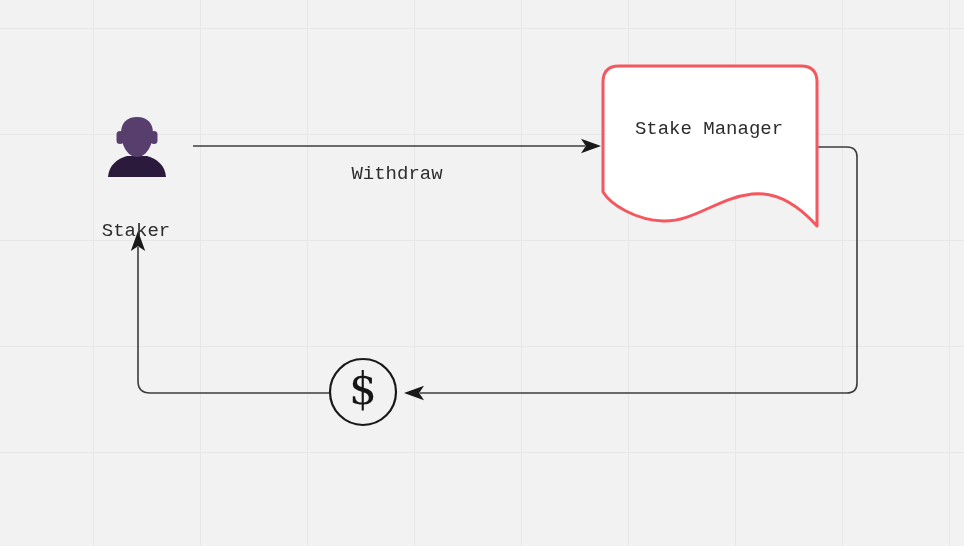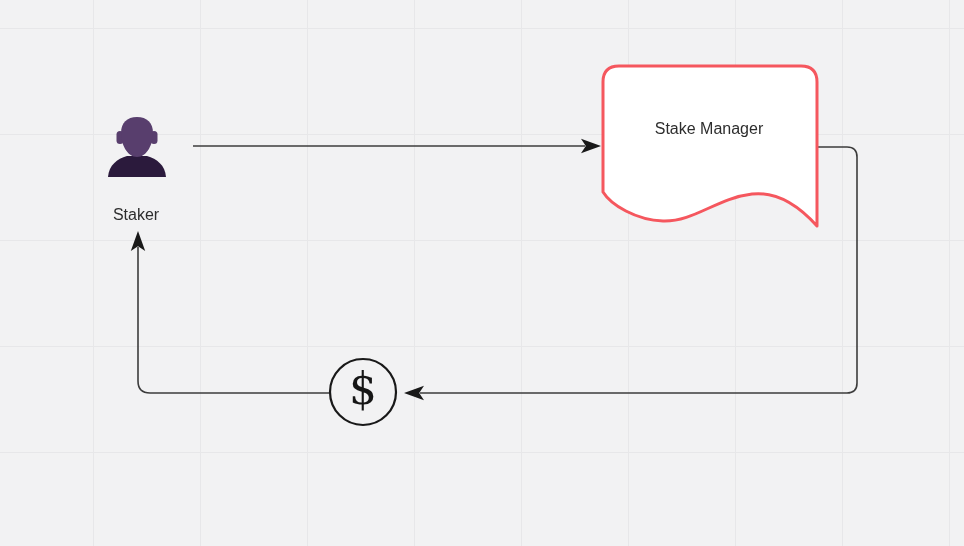--- a/index.html
+++ b/index.html
@@ -12,24 +12,25 @@
     background-image:
       linear-gradient(to right,#e7e7e9 1px,transparent 1px),
       linear-gradient(to bottom,#e7e7e9 1px,transparent 1px);
     background-size:107px 106px;
     background-position:93px 28px;
   }
   .overlay{position:absolute;left:0;top:0;}
   .lbl{
     position:absolute;
     color:#2d2d2d;
-    font-size:16px;
+    font-size:19px;
     line-height:20px;
     text-align:center;
     white-space:nowrap;
+    font-family:Liberation Mono, monospace;
   }
   .dollar{
     position:absolute;
     left:363px;top:391px;
     transform:translate(-50%,-54%);
     font-family:"DejaVu Serif",serif;
     font-size:44px;
     color:#161616;
   }
 </style>
@@ -66,21 +67,22 @@
     <g transform="translate(108,114)">
       <path fill="#2b1a3c" d="M0 63 C1 51 9 45 19 42 L39 42 C49 45 57 51 58 63 Z"></path>
       <g fill="#583e6d">
         <rect x="8.5" y="17" width="7" height="13" rx="3.5"></rect>
         <rect x="42.5" y="17" width="7" height="13" rx="3.5"></rect>
         <path d="M29 3 C19 3 13 9 13 19 C13 30 19 43 29 43 C39 43 45 30 45 19 C45 9 39 3 29 3 Z"></path>
       </g>
     </g>
   </svg>
 
-  <div class="lbl" style="left:76px;top:205px;width:120px;text-align:center;">Staker</div>
+  <div class="lbl" style="left:76px;top:221px;width:120px;text-align:center;">Staker</div>
 
+  <div class="lbl" style="left:337px;top:164px;width:120px;">Withdraw</div>
 
   <div class="lbl" style="left:619px;top:119px;width:180px;">Stake Manager</div>
 
 
   <div class="dollar">$</div>
 
 </div>
 
 </body></html>

